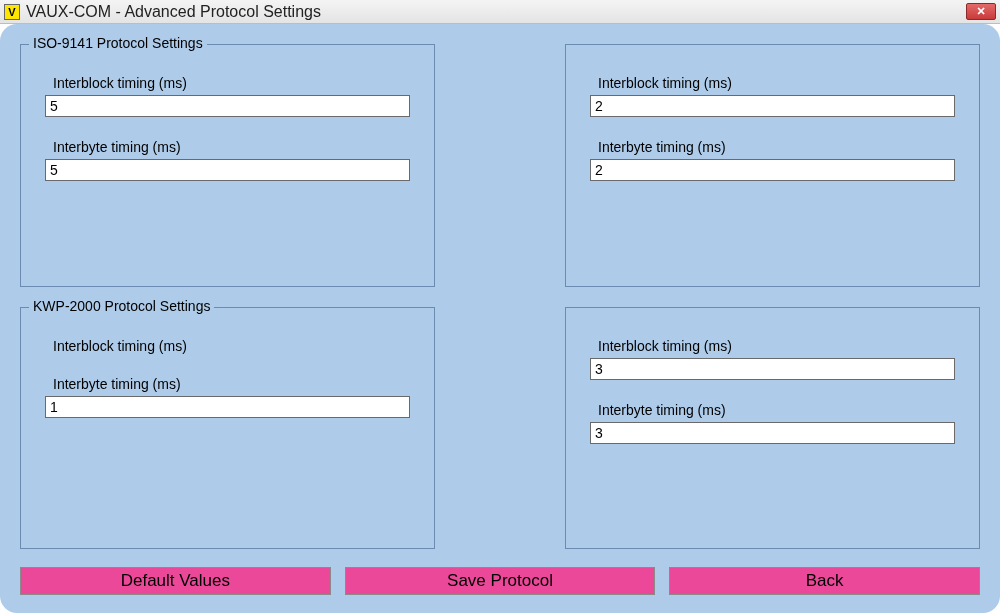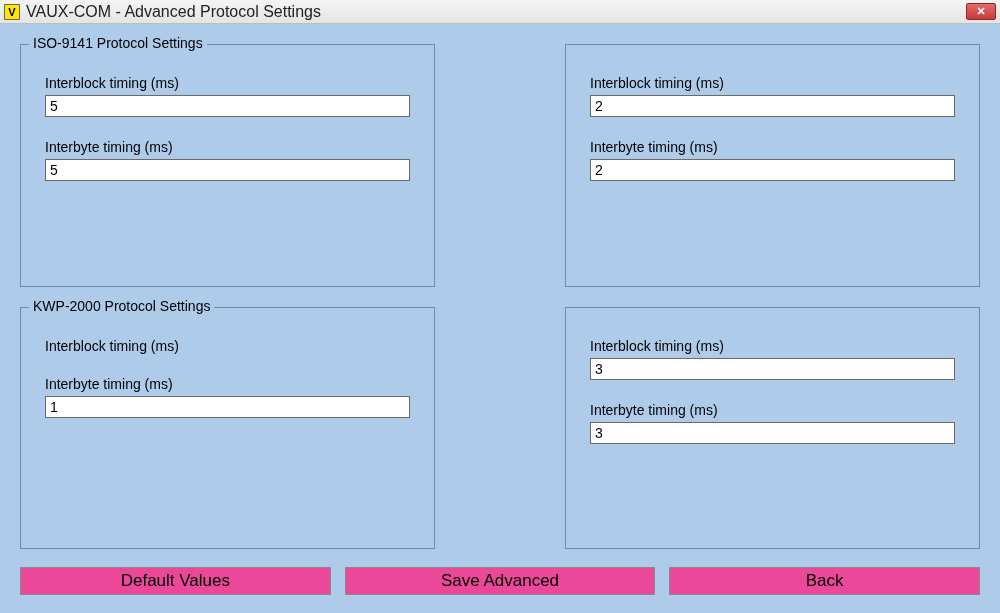--- a/index.html
+++ b/index.html
@@ -56,20 +56,21 @@
     font-weight: bold;
     cursor: pointer;
   }
   .client {
     background: #aeccea;
     width: 100%;
     height: calc(613px - 24px);
     padding: 20px 20px 0 20px;
     display: flex;
     flex-direction: column;
+    border-radius: 17px;
   }
   .grid {
     flex: 1;
     display: grid;
     grid-template-columns: 1fr 1fr;
     grid-template-rows: 1fr 1fr;
     column-gap: 130px;
     row-gap: 20px;
   }
   .groupbox {
@@ -83,20 +84,21 @@
     left: 8px;
     background: #aeccea;
     padding: 0 4px;
     font-size: 14px;
     color: #000;
   }
   .field-label {
     font-size: 14px;
     color: #000;
     margin-top: 10px;
+    margin-left: 8px;
   }
   .field-input {
     width: 100%;
     height: 22px;
     border: 1px solid #6a6a6a;
     background: #fff;
     font-size: 14px;
     padding: 1px 4px;
     margin-top: 4px;
   }
@@ -174,16 +176,16 @@
       <div class="field-block">
         <div class="field-label">Interbyte timing (ms)</div>
         <input class="field-input" type="text" value="3" style="">
       </div>
     </div>
 
   </div>
 
   <div class="button-row">
     <button class="btn">Default Values</button>
-    <button class="btn">Save Advanced</button>
+    <button class="btn">Save Protocol</button>
     <button class="btn">Back</button>
   </div>
 </div>
 
 </body></html>

